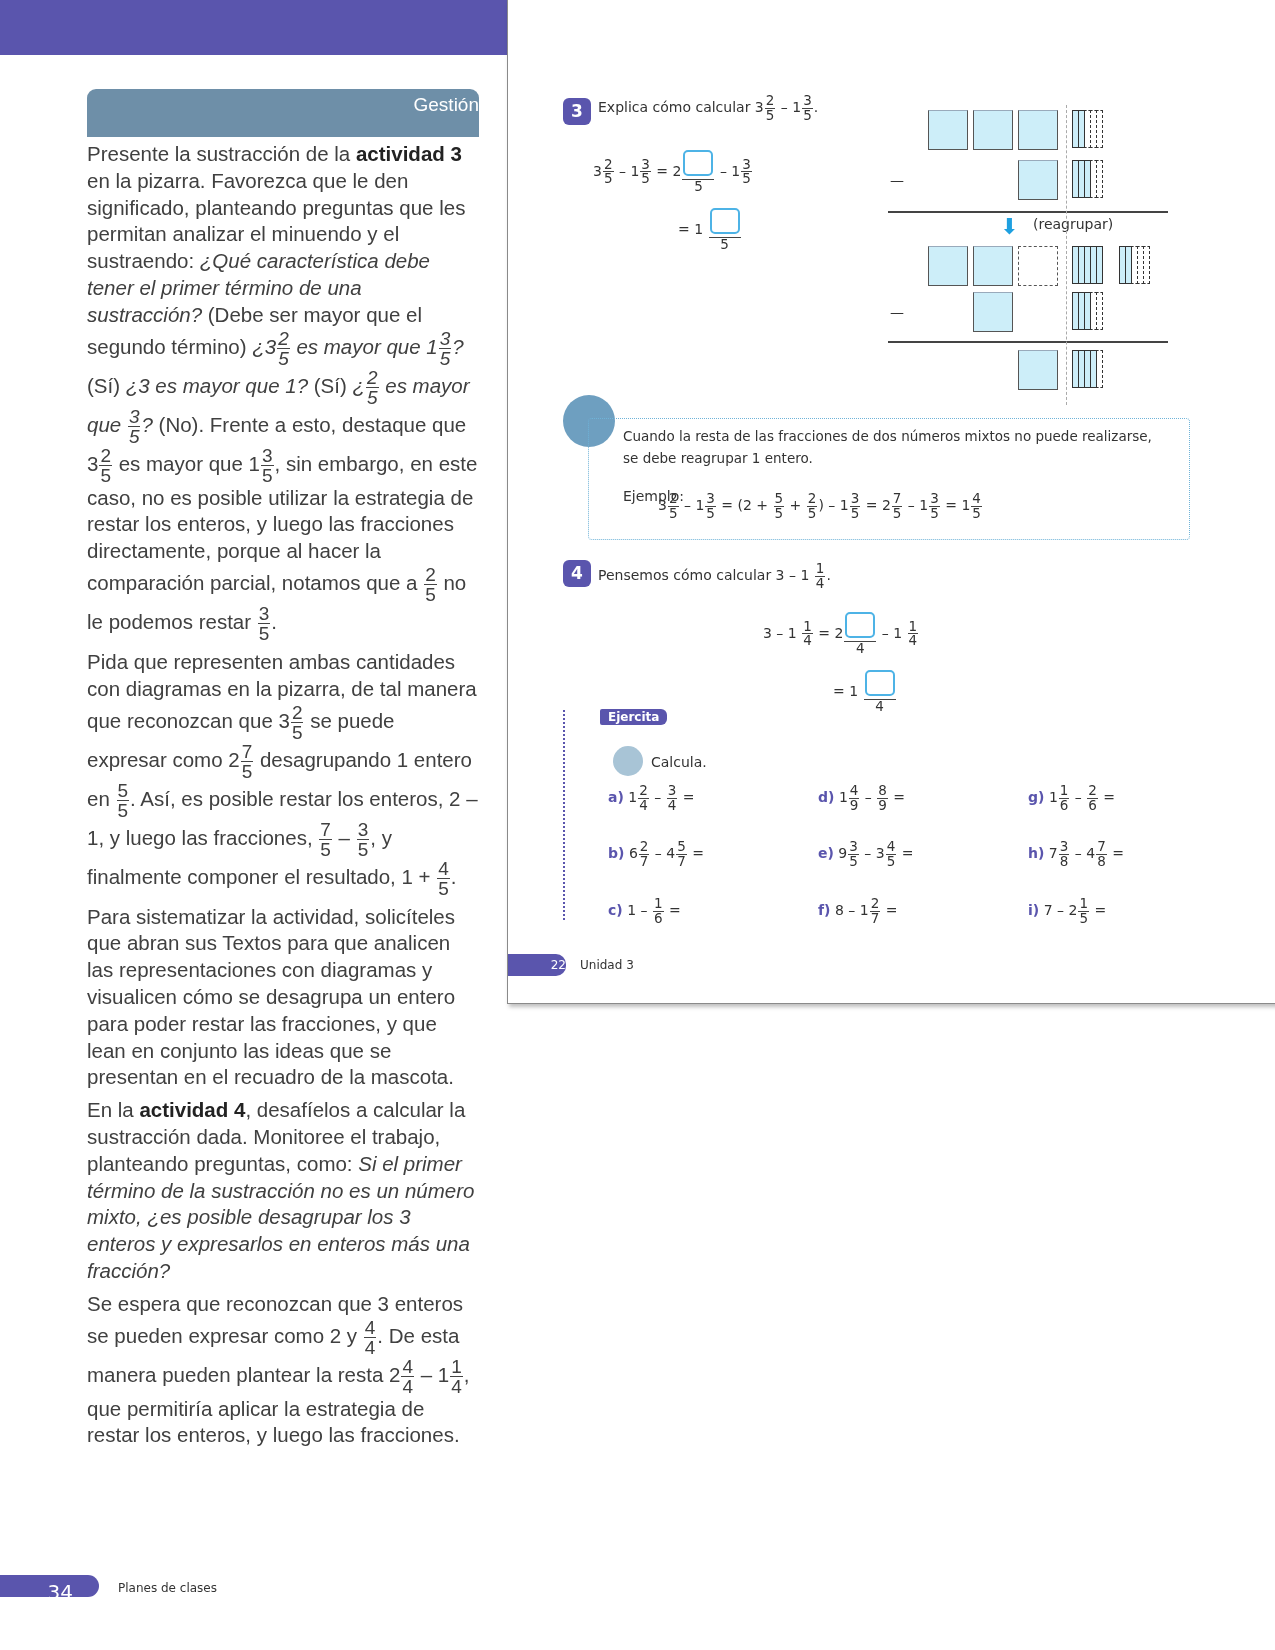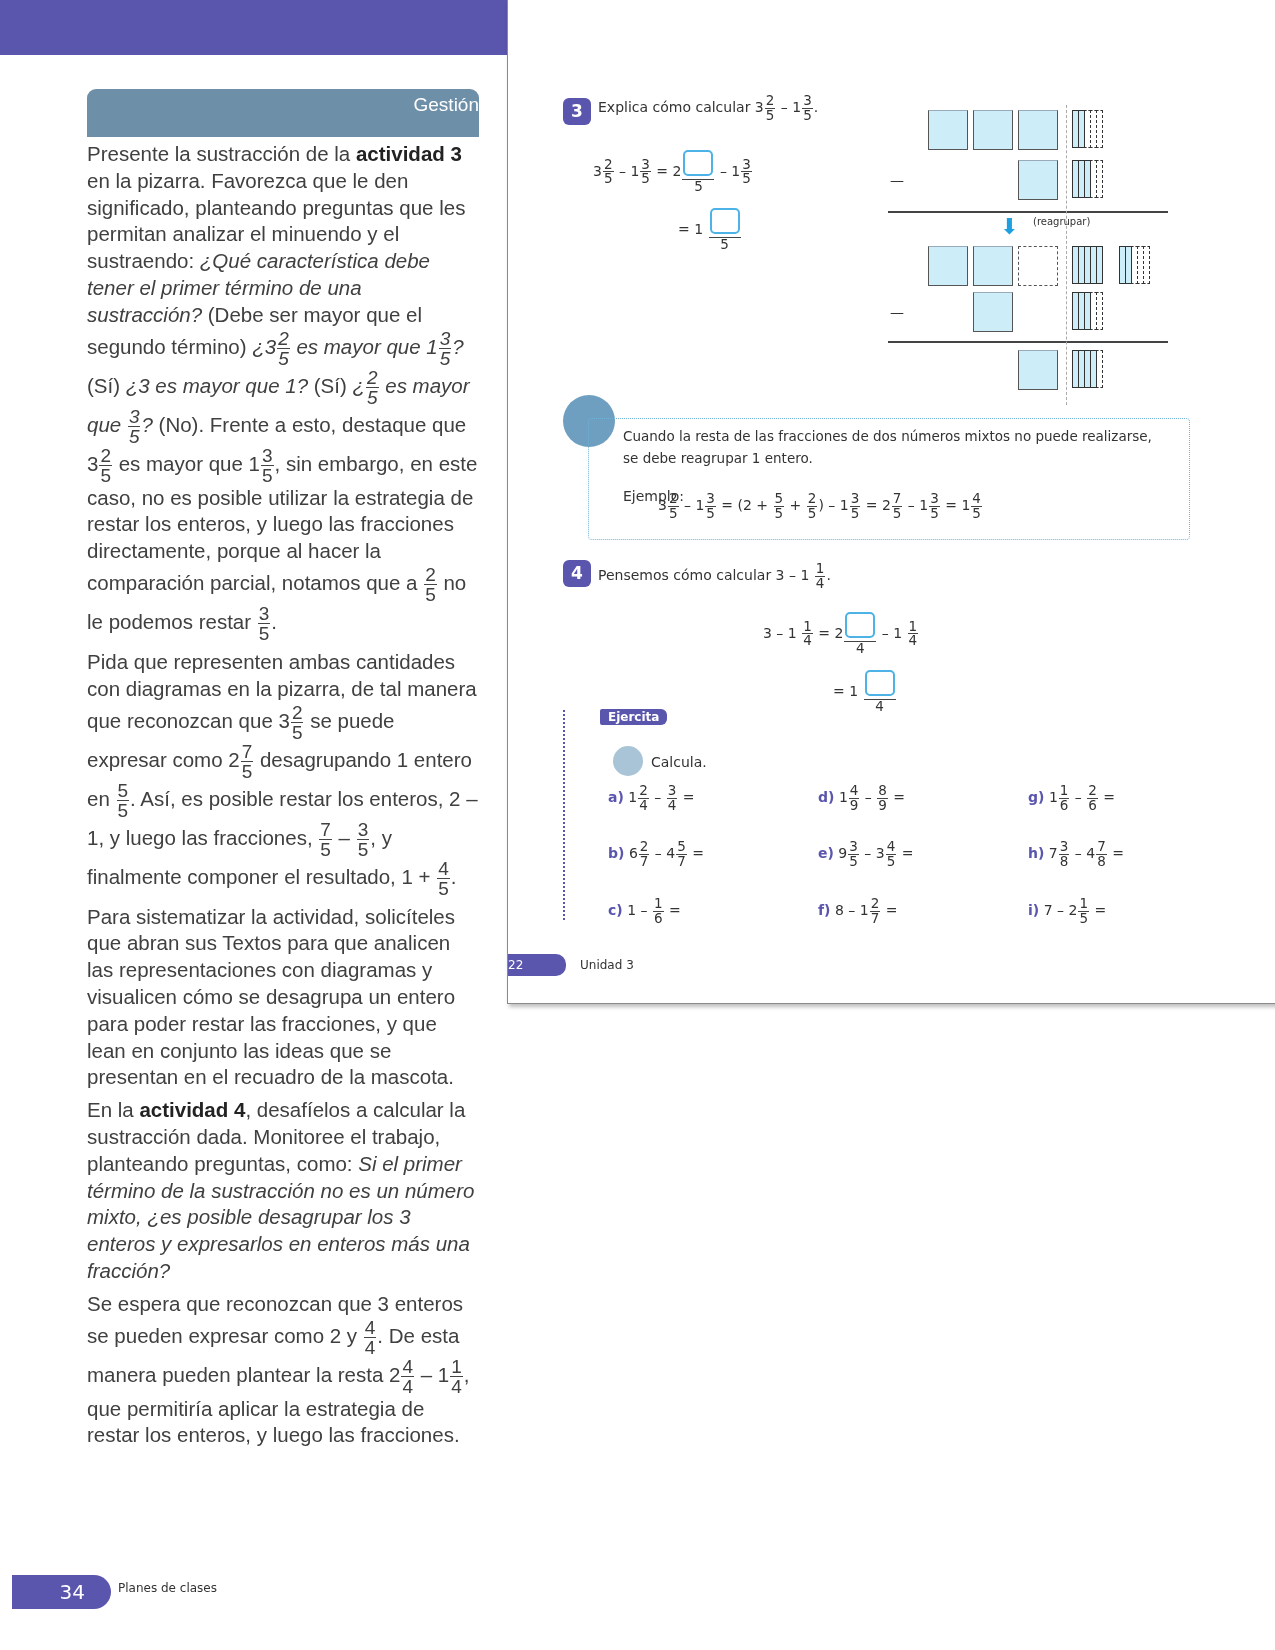--- a/index.html
+++ b/index.html
@@ -7,21 +7,21 @@
   .band{position:absolute;left:0;top:0;width:510px;height:55px;background:#5a55ad;}
   .left{position:absolute;left:87px;top:89px;width:392px;font-family:"Liberation Sans",sans-serif;font-size:20.5px;line-height:26.8px;color:#404040;}
   .gestion{height:48px;background:#6e8fa8;border-radius:9px 9px 0 0;color:#fff;text-align:right;font-size:19px;line-height:32px;margin-bottom:4px;}
   .left p{margin:0 0 6px 0;}
   .left b{color:#222;}
   .left i{font-style:italic;}
   .fr{display:inline-block;vertical-align:middle;text-align:center;line-height:1;margin:0 1px;font-size:19px;}
   .fr>span{display:block;padding:0 1px;}
   .fr>span:first-child{border-bottom:1.3px solid #444;}
   
-  .pg{position:absolute;left:12px;top:1575px;width:99px;height:34px;background:#5a55ad;border-radius:0 17px 17px 0;color:#fff;font-size:20px;line-height:34px;text-align:right;padding-right:26px;box-sizing:border-box;}
+  .pg{position:absolute;left:0;top:1575px;width:99px;height:22px;background:#5a55ad;border-radius:0 17px 17px 0;color:#fff;font-size:20px;line-height:34px;text-align:right;padding-right:26px;box-sizing:border-box;}
   .pgl{position:absolute;left:118px;top:1581px;font-size:12px;color:#333;}
   
   .inset{position:absolute;left:507px;top:0;width:770px;height:1003px;border:1.5px solid #8a8a8a;border-top:none;background:#fff;box-shadow:2px 3px 4px rgba(0,0,0,.25);font-family:"DejaVu Sans",sans-serif;color:#333;}
   .m{position:absolute;font-size:14px;white-space:nowrap;}
   .m .fr{font-size:13.5px;}
   .num{position:absolute;width:28px;height:27px;border-radius:6px;background:#5a55ad;color:#fff;font-weight:bold;font-size:17px;text-align:center;line-height:27px;}
   .box{display:inline-block;width:26px;height:22px;border:2px solid #4db3e6;border-radius:5px;}
   .sq{position:absolute;width:38px;height:38px;background:#cdeef9;border:1.5px solid #555;border-top-color:#9ab;}
   .sqd{position:absolute;width:38px;height:38px;border:1.5px dashed #555;}
   .strip{position:absolute;height:38px;display:flex;}
@@ -72,21 +72,21 @@
     <div class="strip" style="left:565px;top:160px;">
         <span class="f"></span>
         <span class="f"></span>
         <span class="f"></span>
         <span class="e"></span>
         <span class="e"></span>
       </div>
     <div class="m" style="left:382px;top:172px;">—</div>
     <div class="hline" style="left:380px;top:211px;width:280px;"></div>
     <div class="m" style="left:492px;top:214px;color:#1ea0e0;font-size:22px;">⬇</div>
-    <div class="m" style="left:525px;top:216px;font-size:10px;">(reagrupar)</div>
+    <div class="m" style="left:525px;top:216px;font-size:14px;">(reagrupar)</div>
     <div class="sq" style="left:420px;top:246px;"></div>
       <div class="sq" style="left:465px;top:246px;"></div>
       <div class="sqd" style="left:510px;top:246px;"></div>
     <div class="strip" style="left:565px;top:246px;">
         <span class="f"></span>
         <span class="f"></span>
         <span class="f"></span>
         <span class="f"></span>
         <span class="f"></span>
       </div>
@@ -139,15 +139,15 @@
       <div class="m" style="left: 100px; top: 840px;"><span class="lbl">b)</span>  <span>6</span><span class="fr"><span>2</span><span>7</span></span><span> – 4</span><span class="fr"><span>5</span><span>7</span></span><span> =</span></div>
       <div class="m" style="left: 100px; top: 897px;"><span class="lbl">c)</span>  <span>1 – </span><span class="fr"><span>1</span><span>6</span></span><span> =</span></div>
       <div class="m" style="left: 310px; top: 784px;"><span class="lbl">d)</span>  <span>1</span><span class="fr"><span>4</span><span>9</span></span><span> – </span><span class="fr"><span>8</span><span>9</span></span><span> =</span></div>
       <div class="m" style="left: 310px; top: 840px;"><span class="lbl">e)</span>  <span>9</span><span class="fr"><span>3</span><span>5</span></span><span> – 3</span><span class="fr"><span>4</span><span>5</span></span><span> =</span></div>
       <div class="m" style="left: 310px; top: 897px;"><span class="lbl">f)</span>  <span>8 – 1</span><span class="fr"><span>2</span><span>7</span></span><span> =</span></div>
       <div class="m" style="left: 520px; top: 784px;"><span class="lbl">g)</span>  <span>1</span><span class="fr"><span>1</span><span>6</span></span><span> – </span><span class="fr"><span>2</span><span>6</span></span><span> =</span></div>
       <div class="m" style="left: 520px; top: 840px;"><span class="lbl">h)</span>  <span>7</span><span class="fr"><span>3</span><span>8</span></span><span> – 4</span><span class="fr"><span>7</span><span>8</span></span><span> =</span></div>
       <div class="m" style="left: 520px; top: 897px;"><span class="lbl">i)</span>  <span>7 – 2</span><span class="fr"><span>1</span><span>5</span></span><span> =</span></div>
     </div>
 
-  <div class="m" style="left:0;top:954px;width:58px;height:22px;background:#5a55ad;color:#fff;font-size:12px;line-height:22px;text-align:left;border-radius:0 10px 10px 0;">22</div>
+  <div class="m" style="left:0;top:954px;width:58px;height:22px;background:#5a55ad;color:#fff;font-size:12px;line-height:22px;text-align:right;border-radius:0 10px 10px 0;">22</div>
   <div class="m" style="left:72px;top:958px;font-size:12px;">Unidad 3</div>
 </div>
 
 </body></html>

